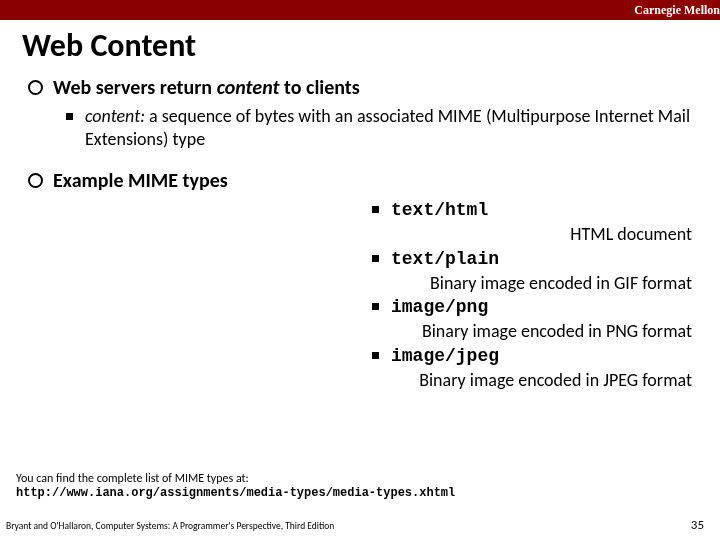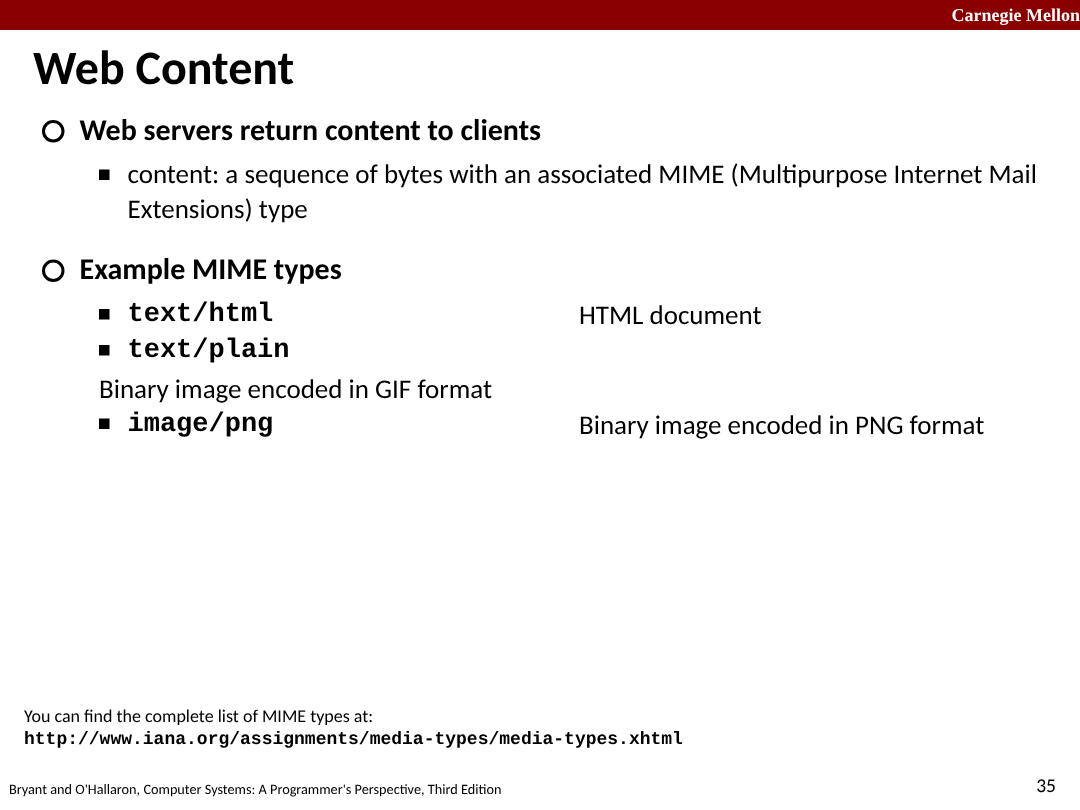--- a/index.html
+++ b/index.html
@@ -66,34 +66,35 @@
     background: #000;
     flex-shrink: 0;
     margin-top: 8px;
     margin-right: 12px;
   }
   .mime-row {
     display: flex;
     align-items: flex-end;
     font-size: 18px;
     line-height: 1.35;
+    flex-direction: column;
   }
   .mime-left {
     display: flex;
     width: 320px;
     flex-shrink: 0;
   }
   .mime-type {
     font-family: "Courier New", monospace;
     font-weight: bold;
   }
   .mime-desc {
     font-size: 18px;
   }
-  .italic { }
+  .italic { font-style: italic; }
   .footnote {
     position: absolute;
     left: 16px;
     bottom: 38px;
     font-size: 12px;
     line-height: 1.3;
   }
   .footnote-url {
     font-family: "Courier New", monospace;
     font-weight: bold;
@@ -166,20 +167,27 @@
     </div>
 
     <div class="mime-row">
       <span class="mime-left">
         <span class="square"></span>
         <span class="mime-type">image/png</span>
       </span>
       <span class="mime-desc">Binary image encoded in PNG format</span>
     </div>
 
+    <div class="mime-row">
+      <span class="mime-left">
+        <span class="square"></span>
+        <span class="mime-type">image/jpeg</span>
+      </span>
+      <span class="mime-desc">Binary image encoded in JPEG format</span>
+    </div>
 
   </div>
 </div>
 
 <div class="footnote">
   <div>You can find the complete list of MIME types at:</div>
   <div class="footnote-url">http://www.iana.org/assignments/media-types/media-types.xhtml</div>
 </div>
 
 <div class="footer">

